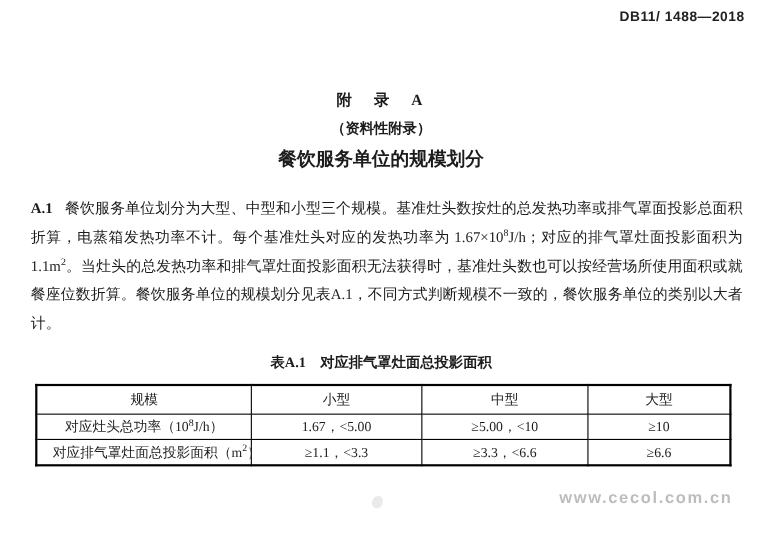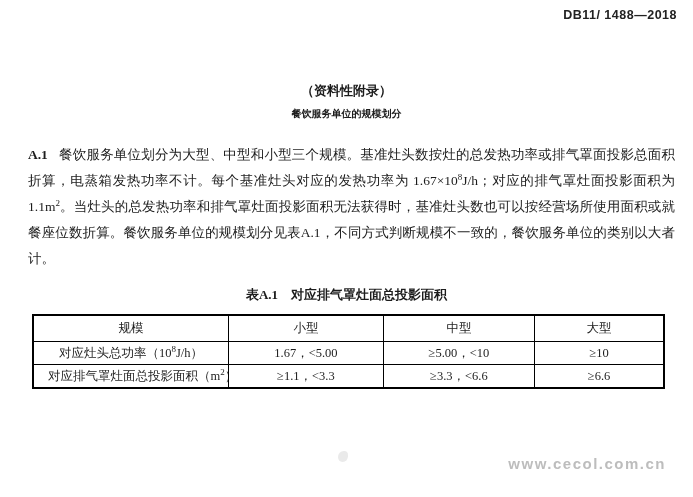--- a/index.html
+++ b/index.html
@@ -16,21 +16,21 @@
     padding:8px 16px 0 0;
     font-family:"Liberation Sans","DejaVu Sans",sans-serif;
     font-weight:700;
     font-size:12.5px;
     letter-spacing:.5px;
     color:#222;
   }
   .title-block { text-align:center; margin-top:60px; font-weight:700; }
   .appendix-title   { font-size:14px;  letter-spacing:3px; margin:0; }
   .appendix-subtitle{ font-size:13px;  margin:8px 0 0 0; }
-  .appendix-heading { font-size:10px; margin:7px 0 0 0;font-family:Liberation Serif, serif; }
+  .appendix-heading { font-size:17px; margin:7px 0 0 0;font-family:Liberation Serif, serif; }
 
   .clause {
     margin:21px 18px 0 28px;
     font-size:13.5px;
     line-height:26px;
     text-align:justify;
   }
   .clause-label { font-weight:700; margin-right:11px; }
   sup { font-size:9px; line-height:0; }
 
@@ -55,21 +55,21 @@
     font-weight:400;
     padding:0 14px;
     height:22px;
     white-space:nowrap;
     overflow:hidden;
   }
   .scale-table thead th { height:25px; }
 
   .watermark {
     position:absolute;
-    top:455px; right:27px;
+    top:444px; right:27px;
     font-family:"Liberation Sans","DejaVu Sans",sans-serif;
     font-weight:700;
     font-size:15px;
     letter-spacing:1.5px;
     color:#bdbdbd;
   }
   .scan-artifact {
     position:absolute;
     left:338px; top:451px;
     width:10px; height:11px;
@@ -77,20 +77,21 @@
     opacity:.55;
     border-radius:60% 40% 55% 45%;
   }
 </style>
 </head>
 <body>
 
 <div class="doc-number">DB11/ 1488—2018</div>
 
 <div class="title-block">
+  <p class="appendix-title">附　录　A</p>
   <p class="appendix-subtitle">（资料性附录）</p>
   <p class="appendix-heading">餐饮服务单位的规模划分</p>
 </div>
 
 <p class="clause"><span class="clause-label">A.1</span><span>餐饮服务单位划分为大型、中型和小型三个规模。基准灶头数按灶的总发热功率或排气罩面投影总面积折算，电蒸箱发热功率不计。每个基准灶头对应的发热功率为 1.67×10</span><sup>8</sup><span>J/h；对应的排气罩灶面投影面积为 1.1m</span><sup>2</sup><span>。当灶头的总发热功率和排气罩灶面投影面积无法获得时，基准灶头数也可以按经营场所使用面积或就餐座位数折算。餐饮服务单位的规模划分见表A.1，不同方式判断规模不一致的，餐饮服务单位的类别以大者计。</span></p>
 
 <div class="table-caption">表A.1　对应排气罩灶面总投影面积</div>
 
 <table class="scale-table">
   <colgroup>

